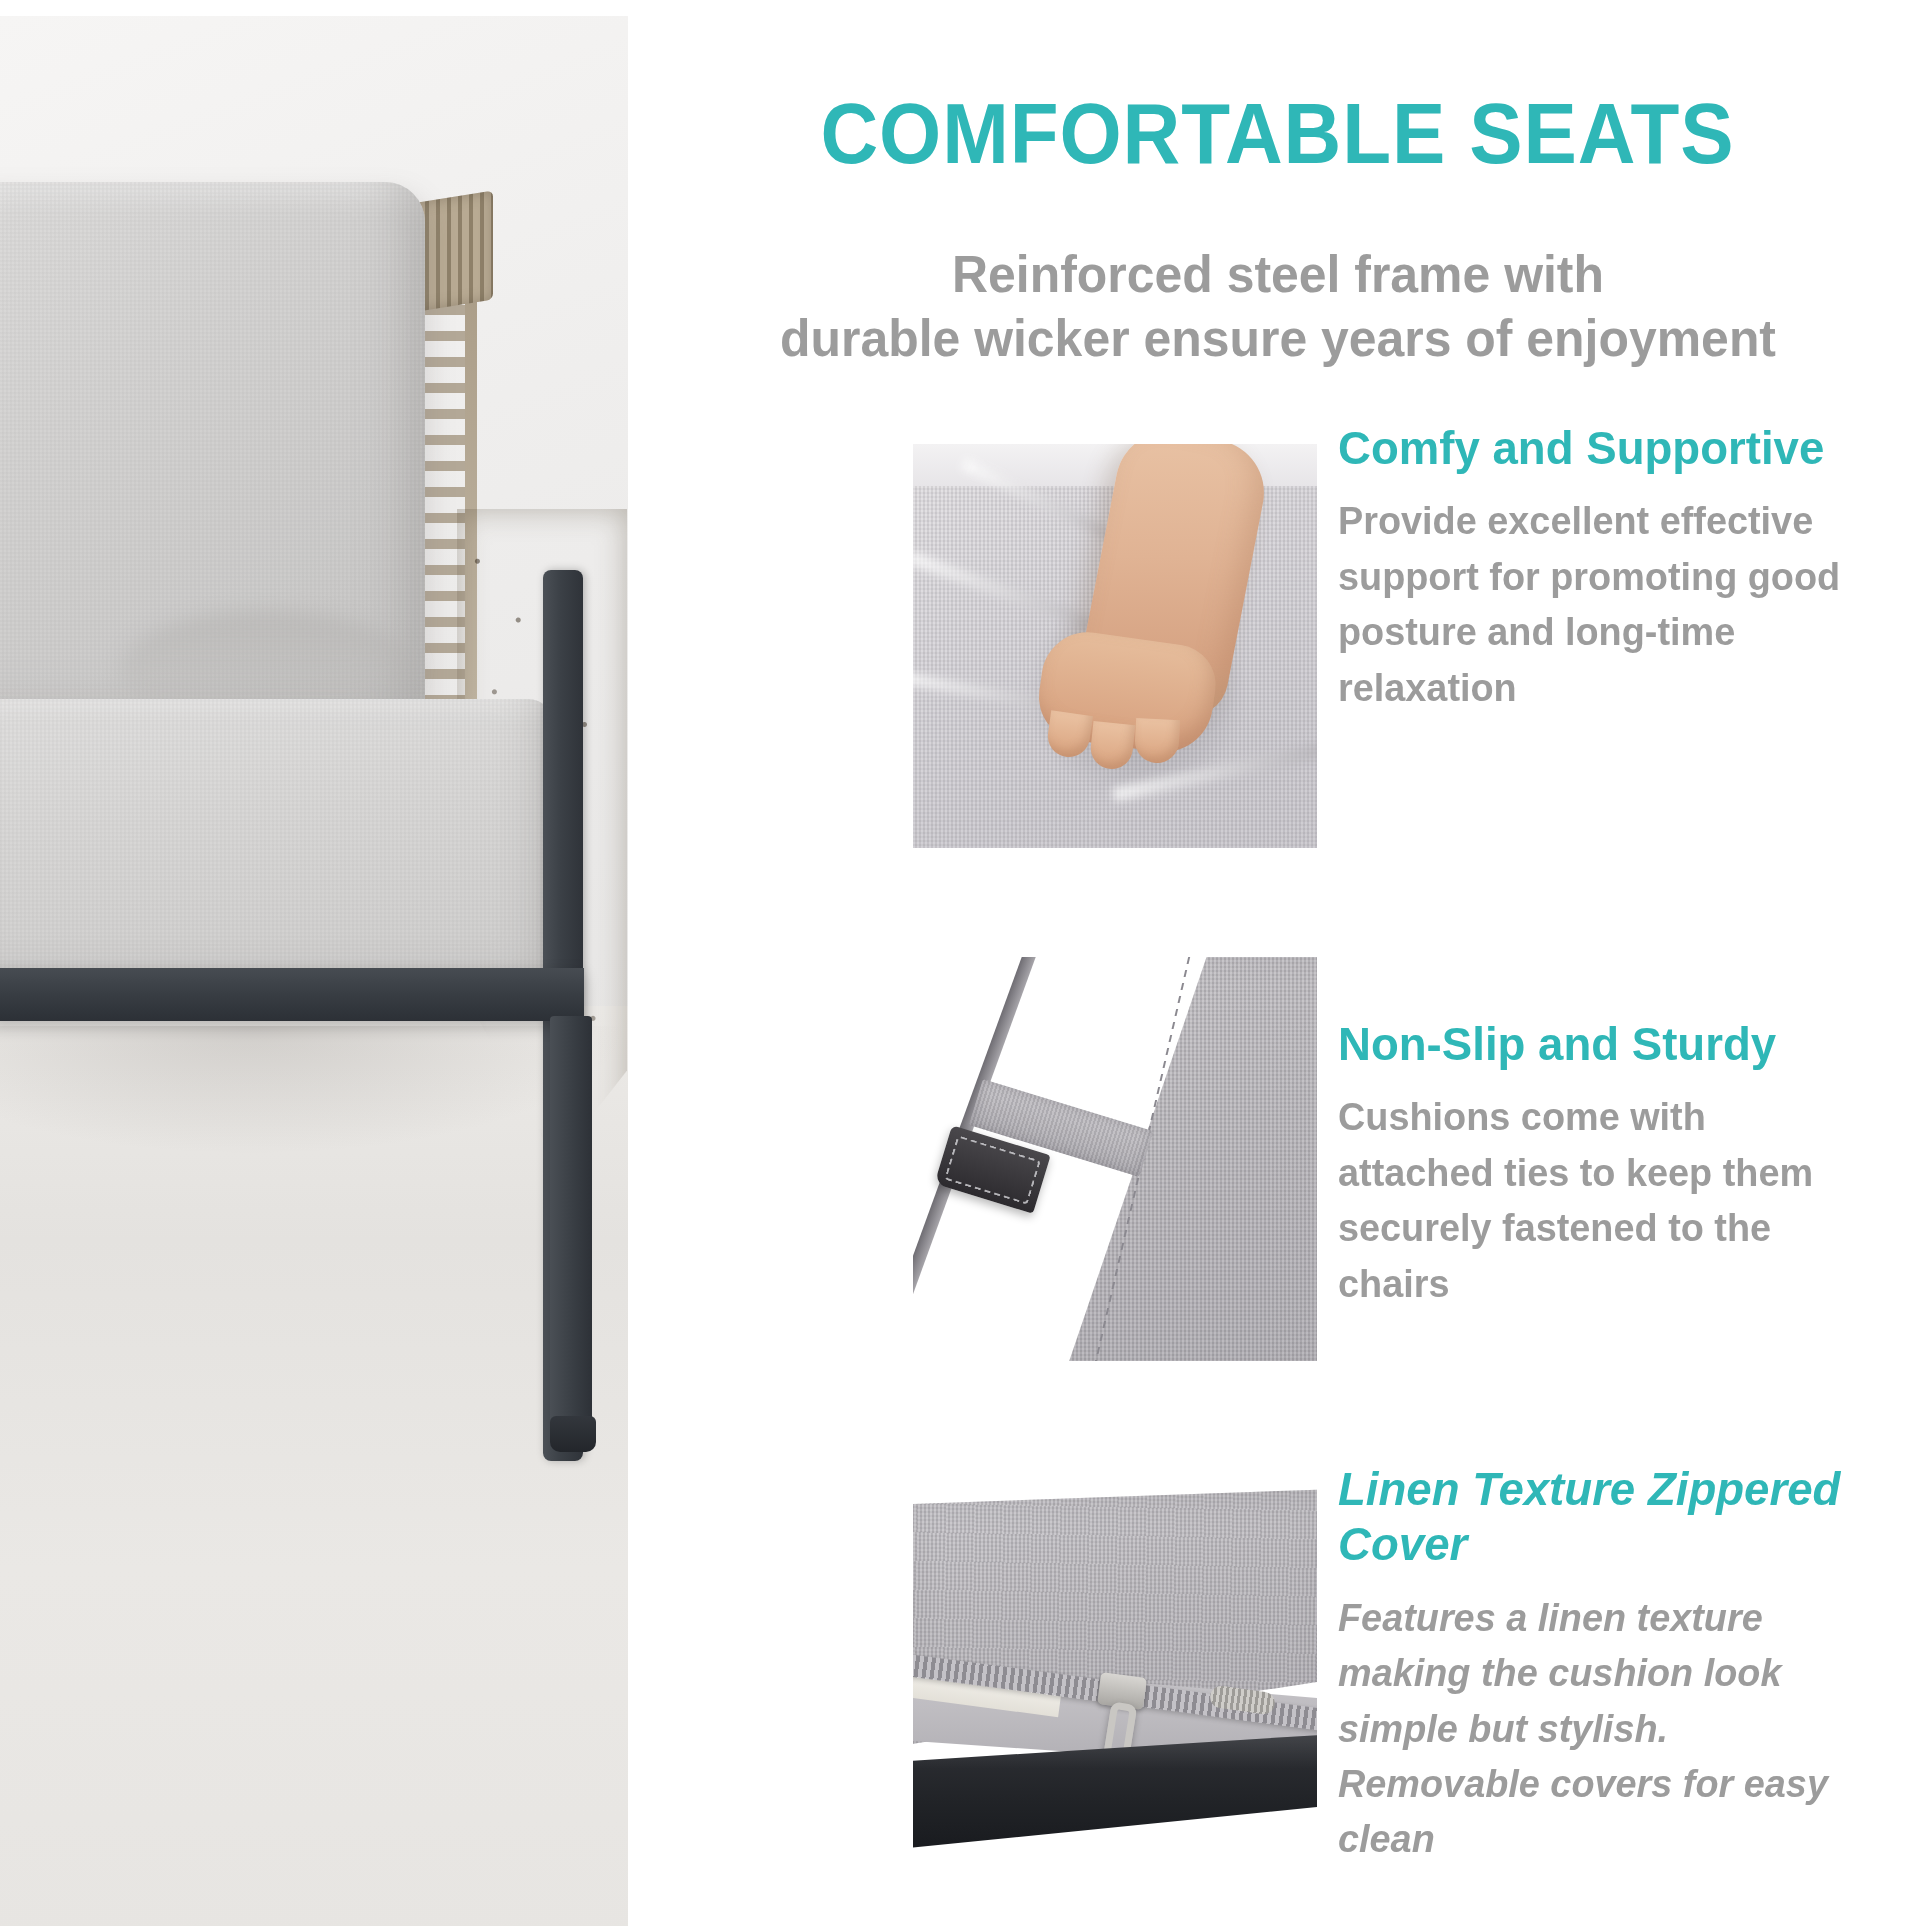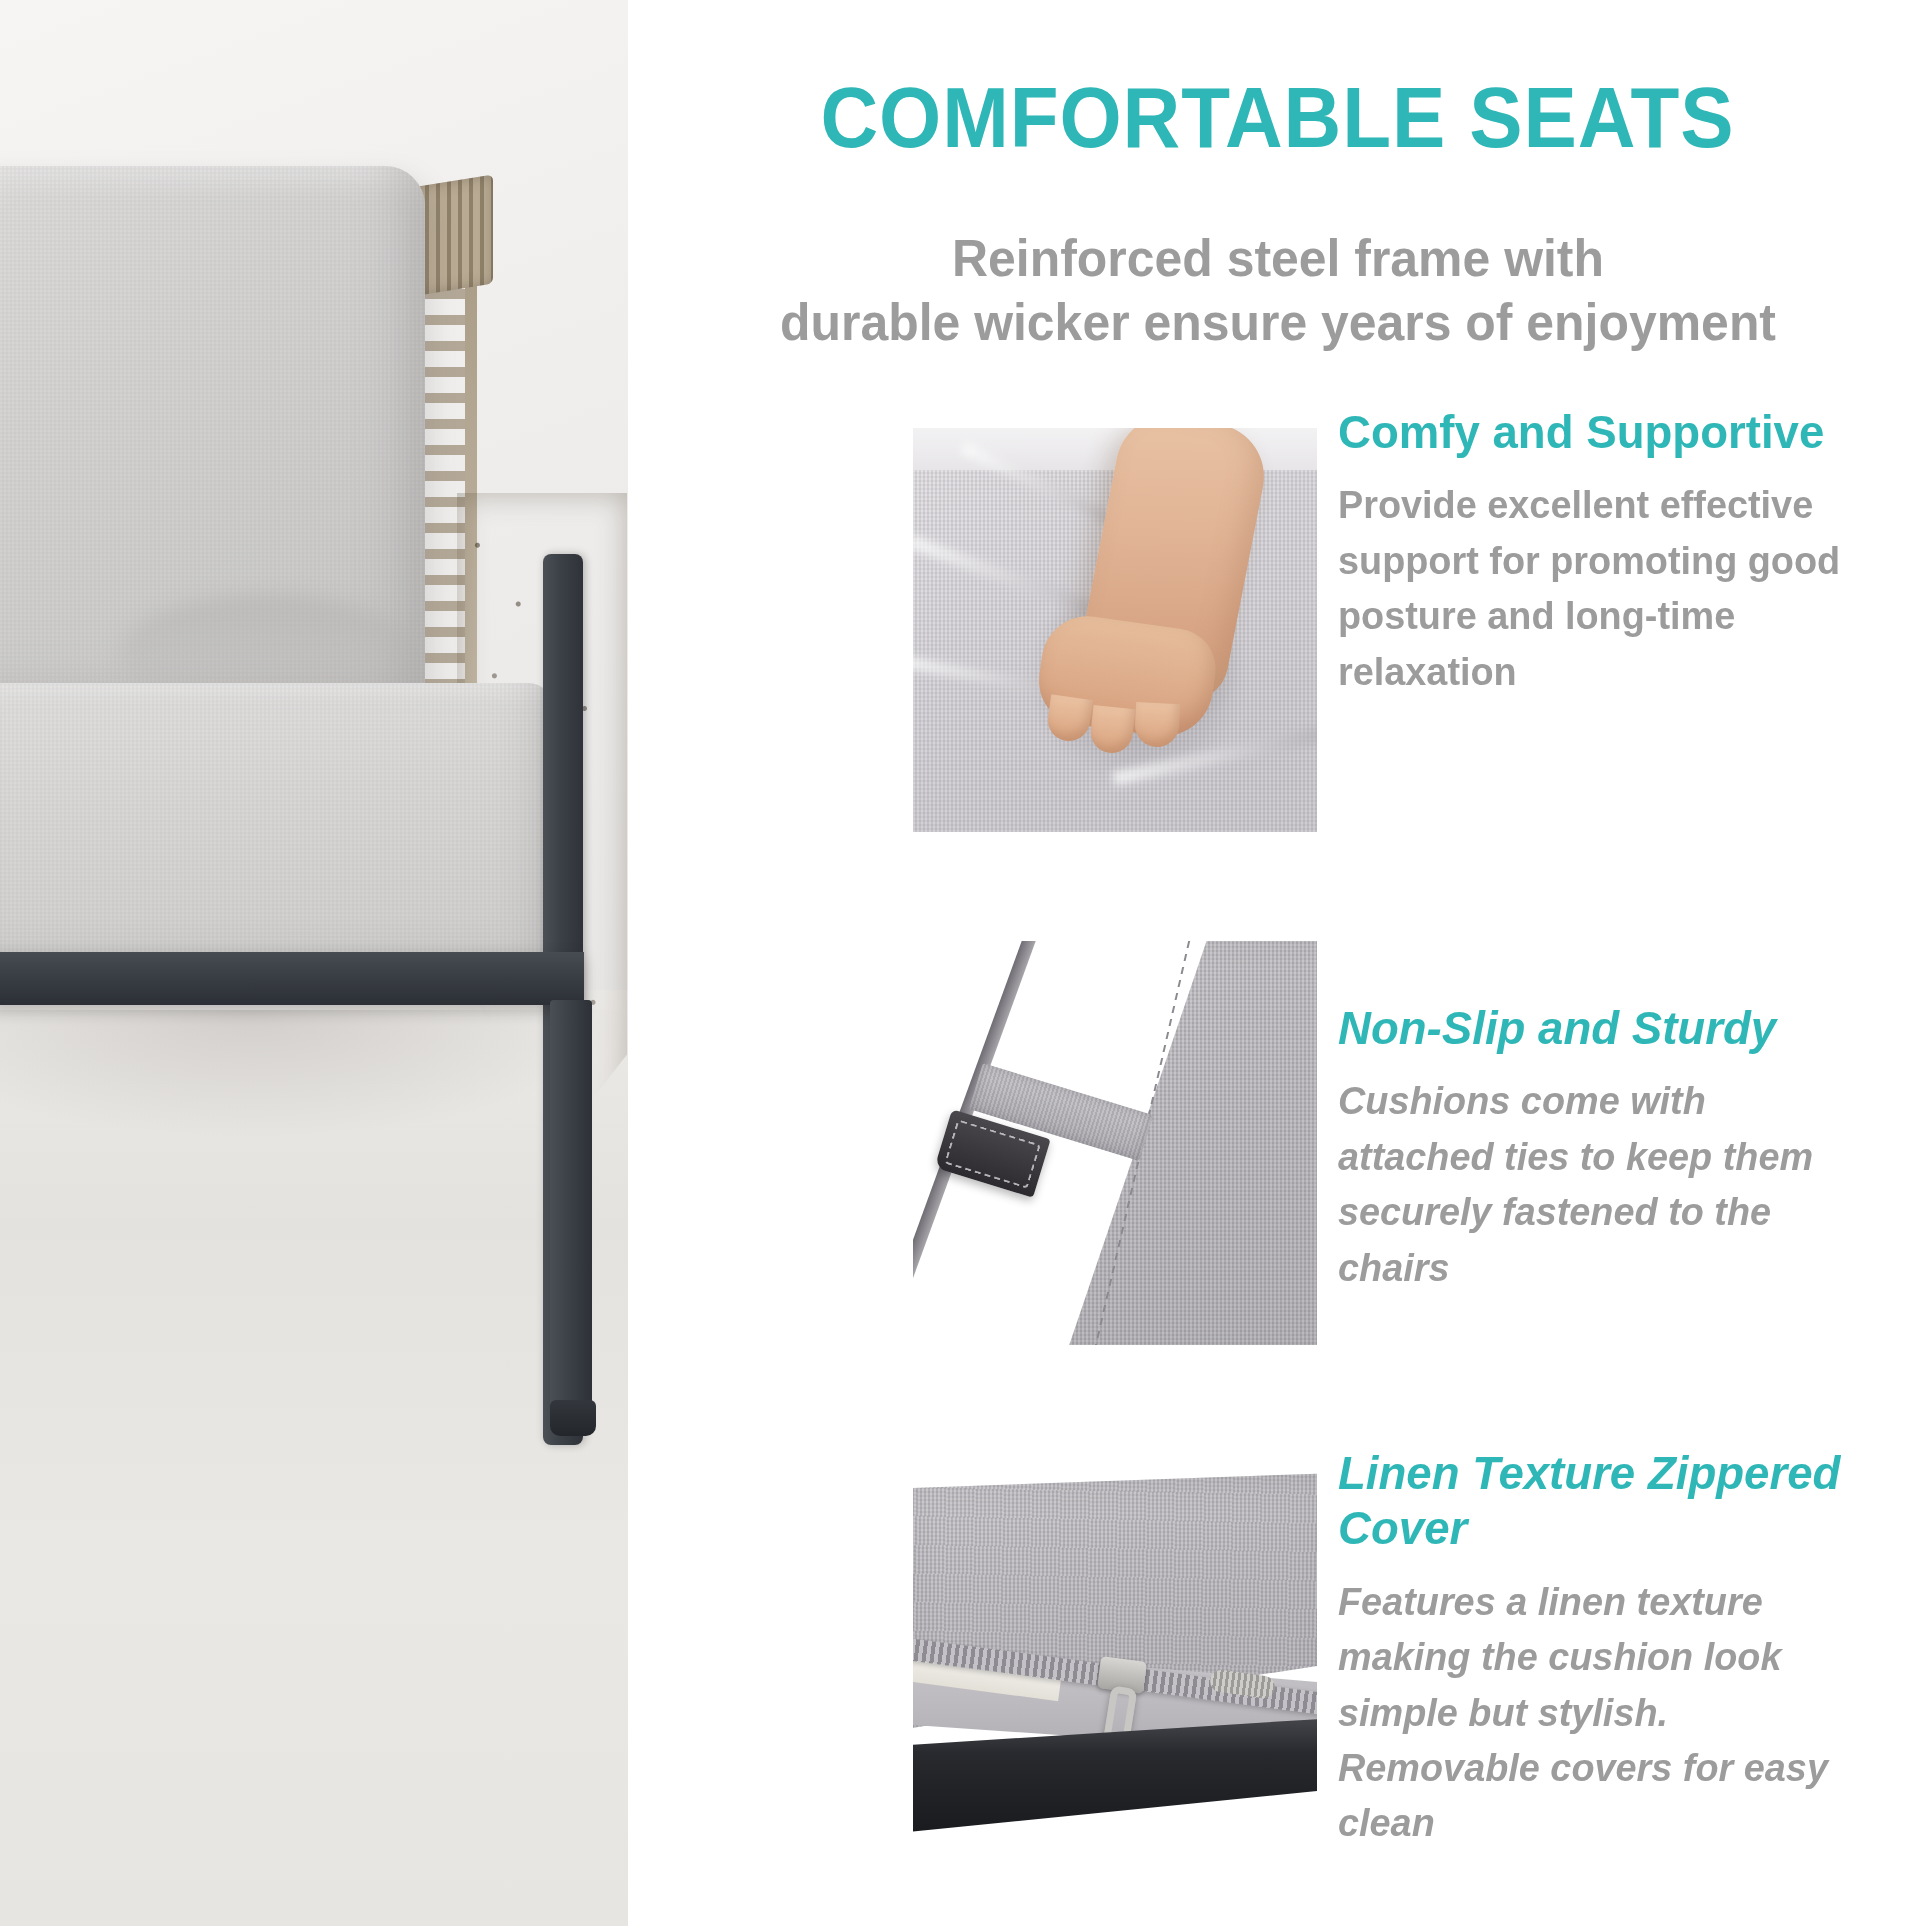--- a/index.html
+++ b/index.html
@@ -2,21 +2,21 @@
 <html><head>
 <meta charset="utf-8">
 <style>
   * { margin:0; padding:0; box-sizing:border-box; }
   html,body { width:1927px; height:1927px; }
   body {
     font-family:"Liberation Sans", sans-serif;
     background:#ffffff;
     overflow:hidden;
   }
-  .canvas { position:relative; width:1927px; height:1712px; background:#fff; }
+  .canvas { position:relative; width:1927px; height:1712px; background:#fff;margin-top:16px; }
 
   
   .photo-panel {
     position:absolute; left:0; top:0; width:628px; height:1927px;
     overflow:hidden;
     background:
       linear-gradient(180deg,#f4f3f2 0%, #f0efee 30%, #ededec 60%, #e9e8e7 100%);
   }
   
   .wall {
@@ -199,21 +199,21 @@
     font-weight:700; font-size:47px; line-height:1.18;
     color:#2fb7b7; transform:scaleX(.97); transform-origin:left center;
     margin-bottom:18px;
   }
   .fbody{
     font-family:"Liberation Sans Narrow","Liberation Sans", sans-serif;
     font-weight:700; font-size:39px; line-height:1.42;
     color:#9c9c9c; transform:scaleX(.97); transform-origin:left center;
   }
   .f1 .ftext{ top:-24px; }
-  .f2 .ftext{ top:59px;font-style:italic; }
+  .f2 .ftext{ top:59px; }
   .f3 .ftext{ top:-18px;font-style:italic; }
 
   
   .t1-bg{ position:absolute; inset:0;
     background:linear-gradient(160deg,#e6e4e6 0%,#dbd9dd 40%,#d2d0d5 75%,#cfcdd2 100%); }
   .t1-weave{ position:absolute; inset:0;
     background:
       repeating-linear-gradient(90deg, rgba(255,255,255,.22) 0 2px, rgba(130,128,134,.14) 2px 4px),
       repeating-linear-gradient(0deg, rgba(255,255,255,.14) 0 2px, rgba(130,128,134,.1) 2px 4px);
     mix-blend-mode:multiply; }

